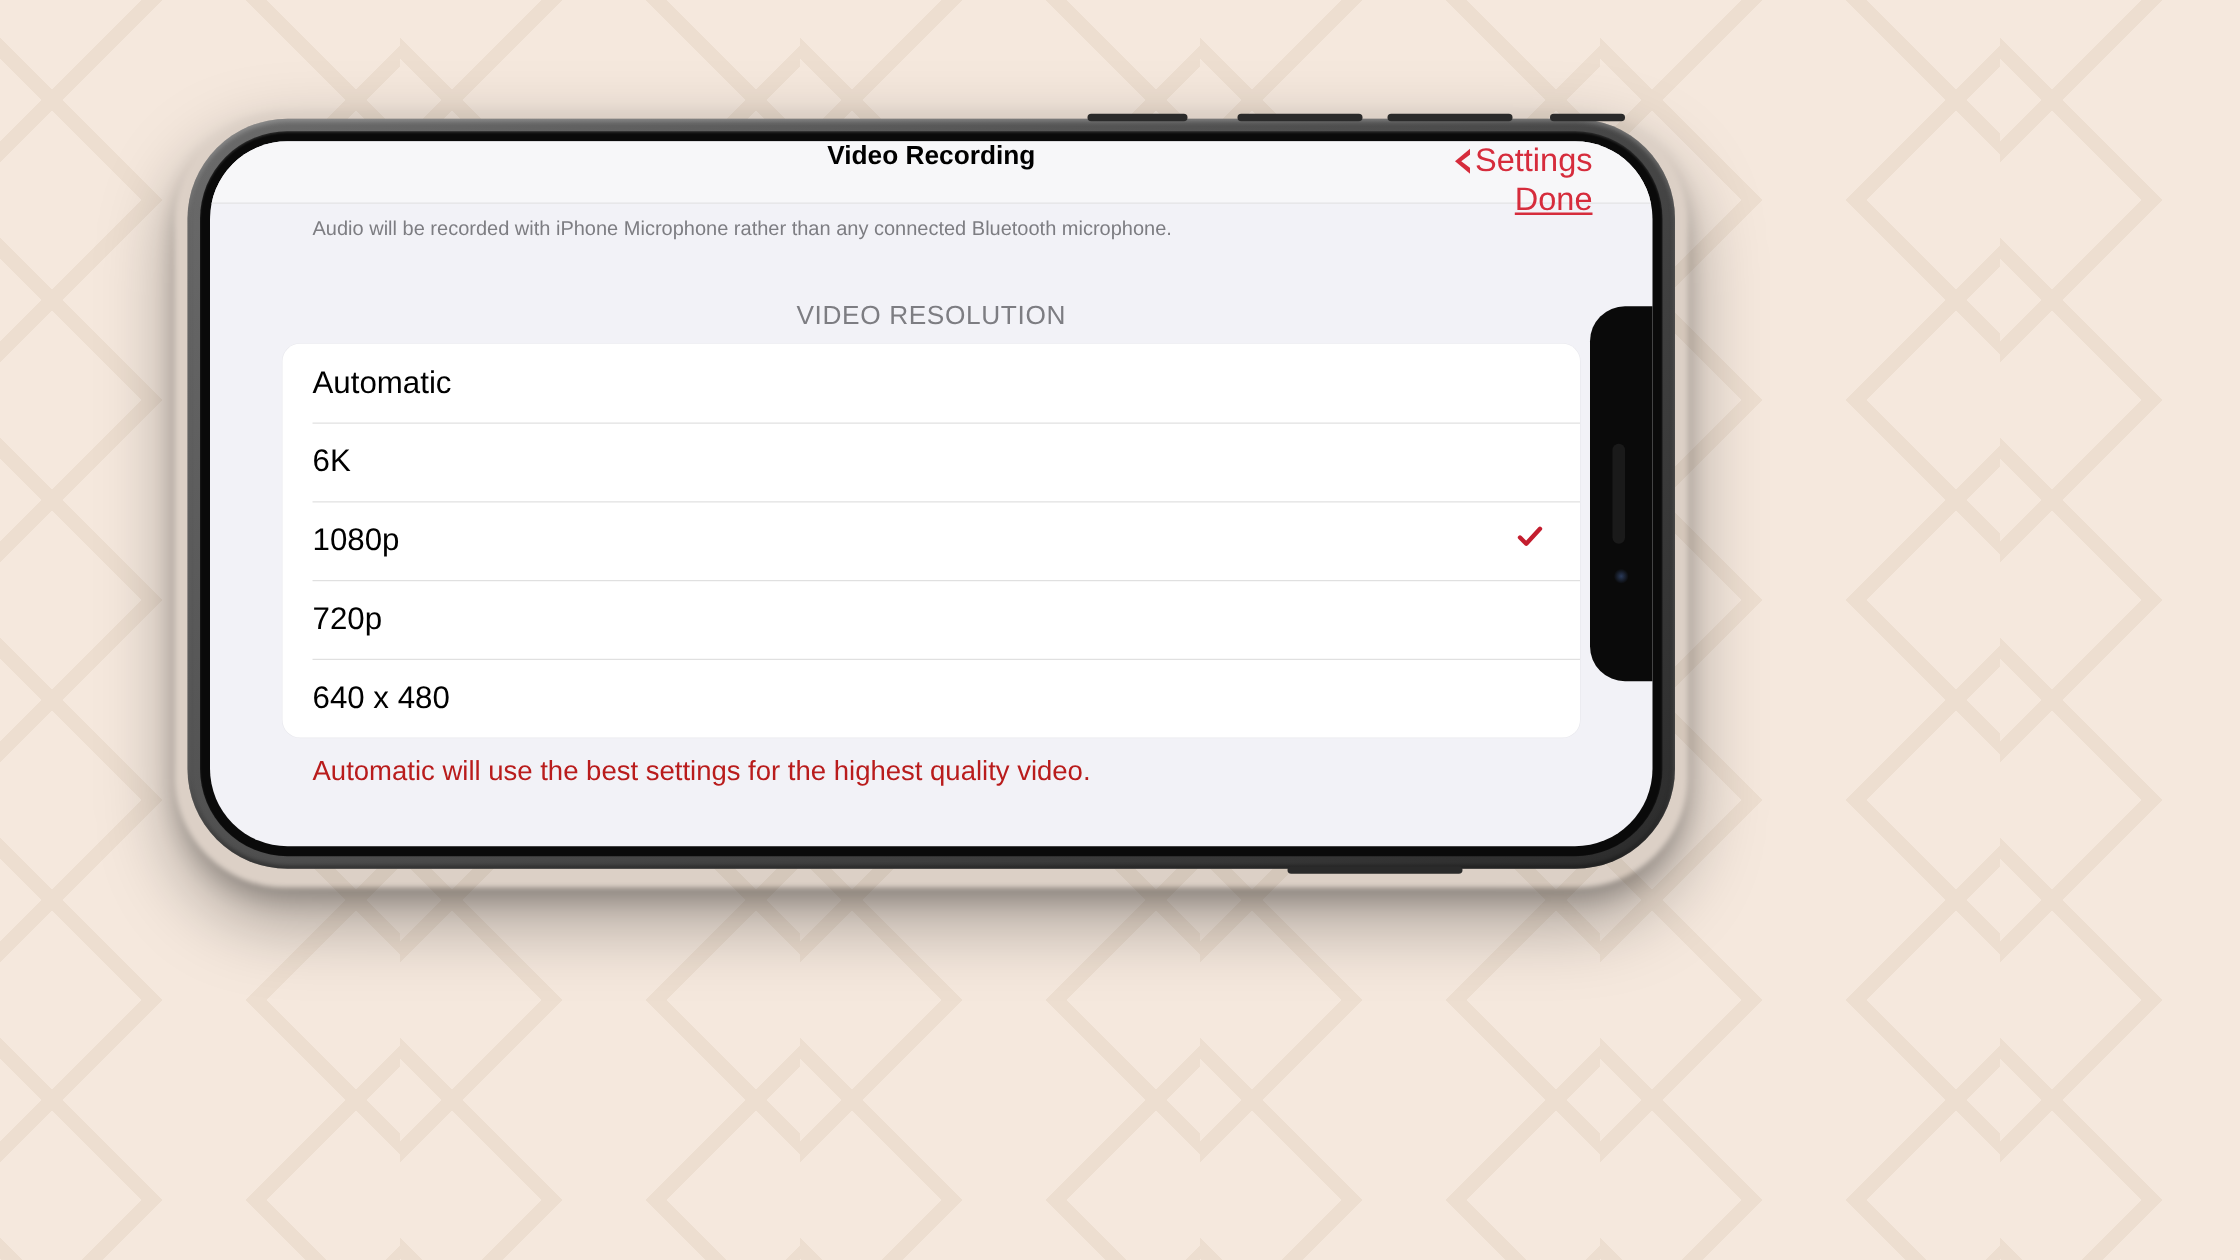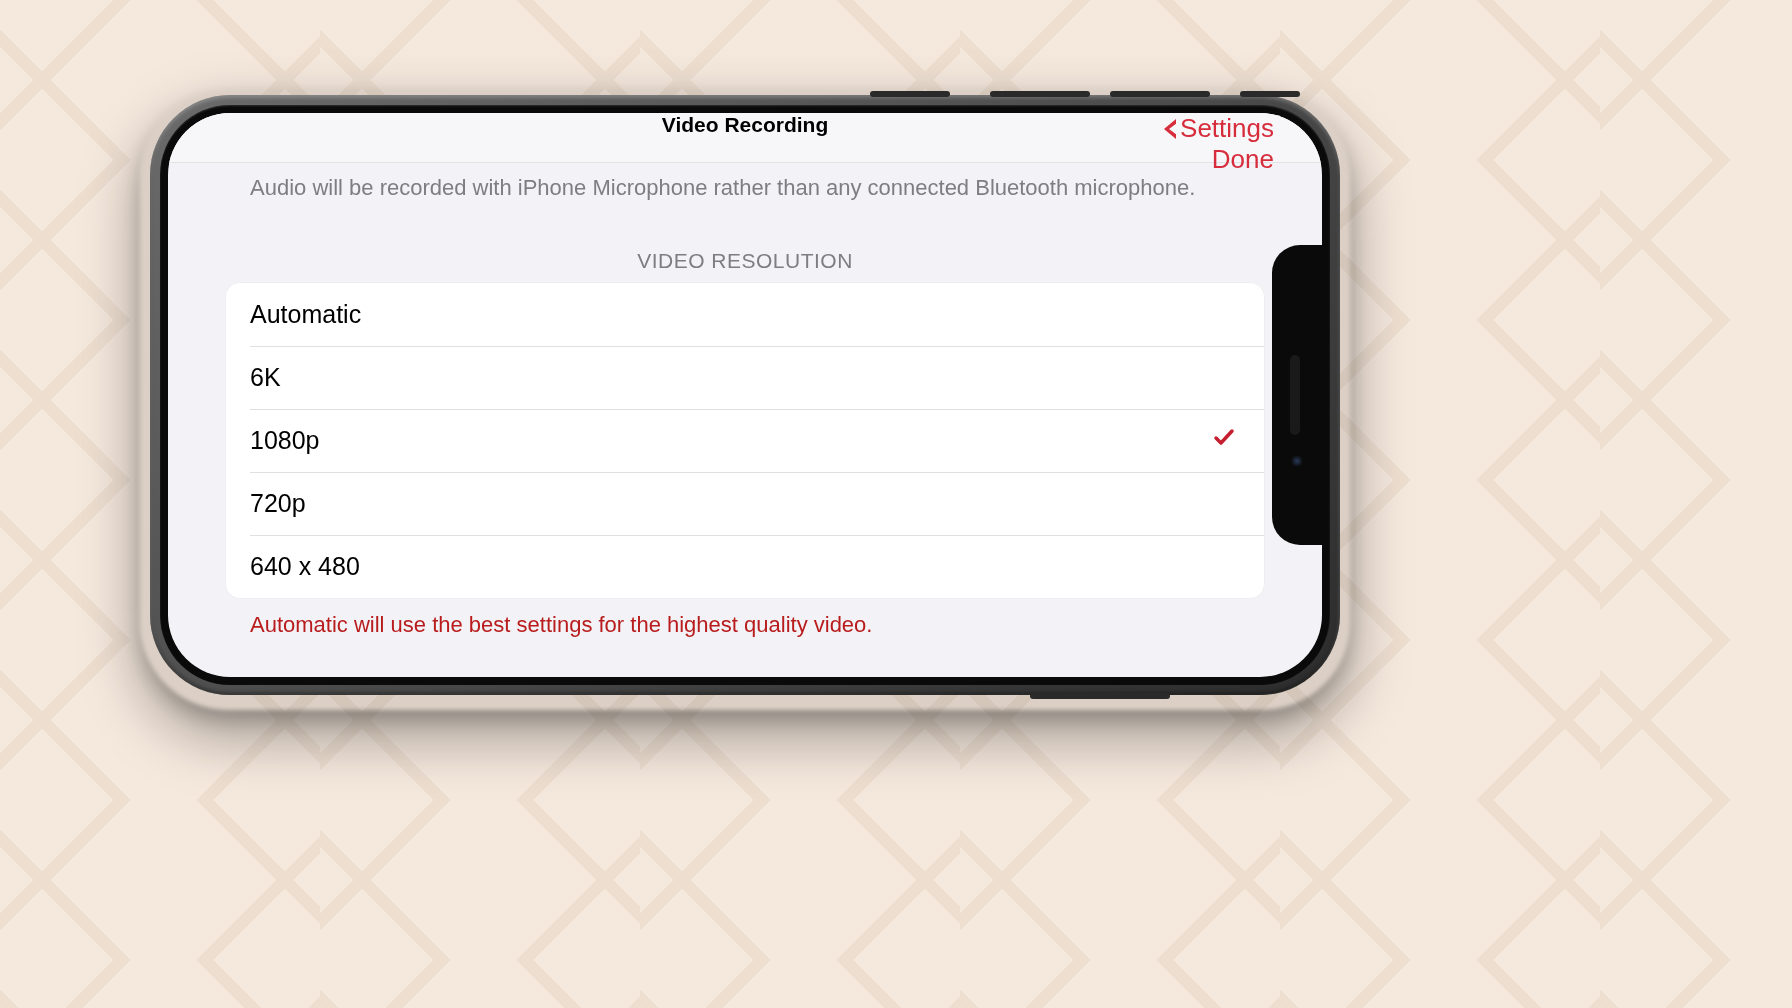--- a/index.html
+++ b/index.html
@@ -130,30 +130,31 @@
       left: 50%; transform: translateX(-50%);
       font-size: 21px;
       font-weight: 600;
       color: #000;
     }
     .nav-done {
       color: #d62c3c;
       font-size: 26px;
       font-weight: 500;
       cursor: pointer;
+      text-decoration: underline;
     }
 
     .content {
       padding: 0 0 0 0;
       overflow-y: auto;
       height: calc(100% - 50px);
     }
     .hint-text {
       color: #7d7d82;
-      font-size: 22px;
+      font-size: 16px;
       padding: 10px 82px 8px 82px;
       line-height: 1.35;
     }
     .section-header {
       color: #7d7d82;
       font-size: 21px;
       padding: 38px 82px 10px 82px;
       letter-spacing: 0.5px;
       text-align: center;
     }

